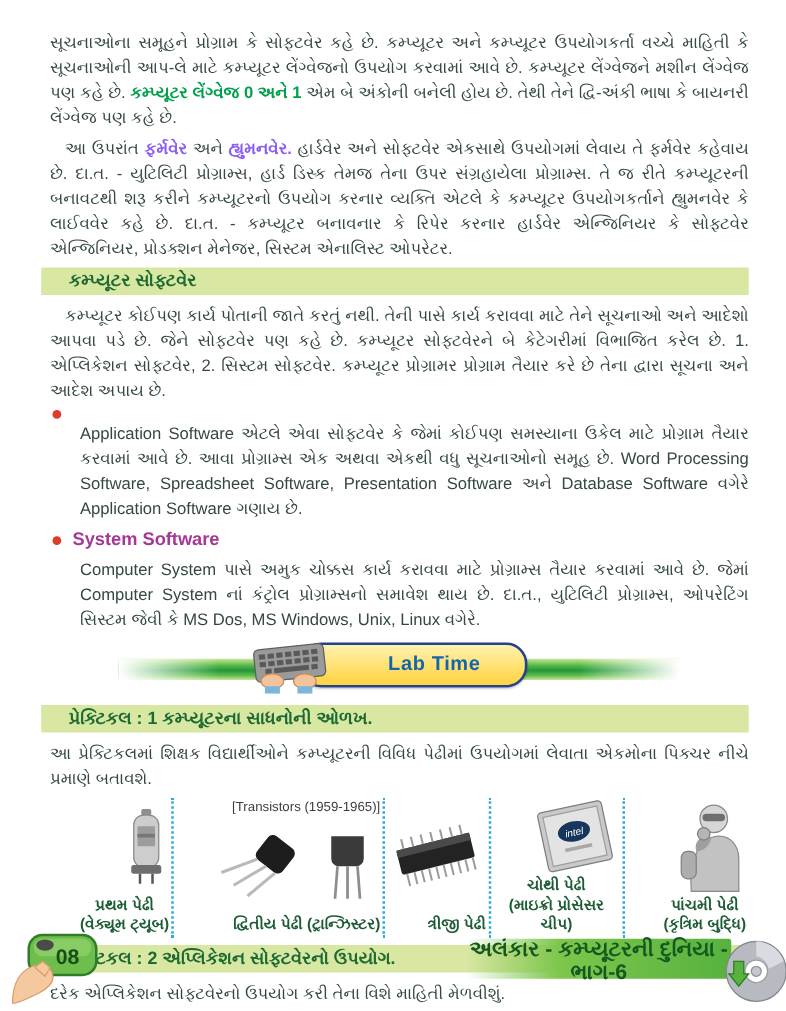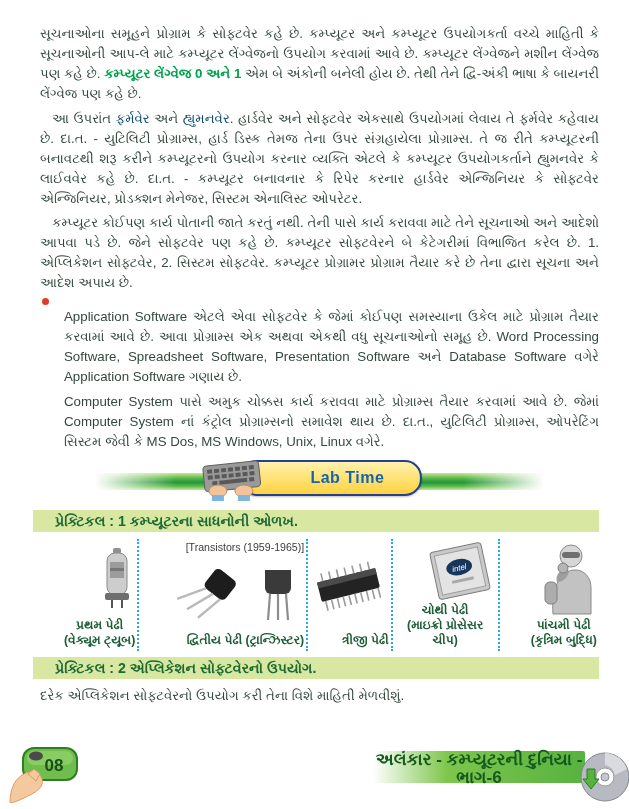--- a/index.html
+++ b/index.html
@@ -4,21 +4,21 @@
 <style>
   html,body{margin:0;padding:0;background:#ffffff;}
   .page{
     position:relative;width:629px;height:809px;overflow:hidden;background:#ffffff;
     font-family:"Liberation Sans","DejaVu Sans",sans-serif;color:#34483d;
   }
   .content{padding:24px 30px 0 40px;font-size:13.3px;line-height:1.5;}
   p{margin:0 0 5px 0;text-align:justify;}
   .indent{text-indent:12px;}
   .green-bold{color:#00a14b;font-weight:bold;}
-  .bold-dark{font-weight:normal;color:#0c4a6e;}
+  .bold-dark{font-weight:bold;color:#8b5cf6;}
 
   .section-bar{
     background:#d8e7a2;color:#1d6a33;font-weight:bold;font-size:14.2px;
     height:22px;line-height:22px;margin:6px 0 7px -7px;padding-left:22px;
   }
   .sub-heading{display:flex;align-items:center;margin:3px 0 2px 2px;}
   .dot{width:7px;height:7px;border-radius:50%;background:#e03a2a;margin-right:9px;flex:0 0 auto;}
   .magenta{color:#a53795;font-weight:bold;font-size:14.6px;}
   .sub-body{margin-left:24px;margin-bottom:5px;}
 
@@ -70,28 +70,35 @@
   <div class="content">
 
     <p>
       <span>સૂચનાઓના સમૂહને પ્રોગ્રામ કે સોફ્ટવેર કહે છે. કમ્પ્યૂટર અને કમ્પ્યૂટર ઉપયોગકર્તા વચ્ચે માહિતી કે સૂચનાઓની આપ-લે માટે કમ્પ્યૂટર લેંગ્વેજનો ઉપયોગ કરવામાં આવે છે. કમ્પ્યૂટર લેંગ્વેજને મશીન લેંગ્વેજ પણ કહે છે. </span><span class="green-bold">કમ્પ્યૂટર લેંગ્વેજ 0 અને 1</span><span> એમ બે અંકોની બનેલી હોય છે. તેથી તેને દ્વિ-અંકી ભાષા કે બાયનરી લેંગ્વેજ પણ કહે છે.</span>
     </p>
 
     <p class="indent">
       <span>આ ઉપરાંત </span><span class="bold-dark">ફર્મવેર</span><span> અને </span><span class="bold-dark">હ્યુમનવેર.</span><span> હાર્ડવેર અને સોફ્ટવેર એકસાથે ઉપયોગમાં લેવાય તે ફર્મવેર કહેવાય છે. દા.ત. - યુટિલિટી પ્રોગ્રામ્સ, હાર્ડ ડિસ્ક તેમજ તેના ઉપર સંગ્રહાયેલા પ્રોગ્રામ્સ. તે જ રીતે કમ્પ્યૂટરની બનાવટથી શરૂ કરીને કમ્પ્યૂટરનો ઉપયોગ કરનાર વ્યક્તિ એટલે કે કમ્પ્યૂટર ઉપયોગકર્તાને હ્યુમનવેર કે લાઈવવેર કહે છે. દા.ત. - કમ્પ્યૂટર બનાવનાર કે રિપેર કરનાર હાર્ડવેર એન્જિનિયર કે સોફ્ટવેર એન્જિનિયર, પ્રોડક્શન મેનેજર, સિસ્ટમ એનાલિસ્ટ ઓપરેટર.</span>
     </p>
 
+    <div class="section-bar">
+      <span>કમ્પ્યૂટર સોફ્ટવેર</span>
+    </div>
 
     <p class="indent">કમ્પ્યૂટર કોઈપણ કાર્ય પોતાની જાતે કરતું નથી. તેની પાસે કાર્ય કરાવવા માટે તેને સૂચનાઓ અને આદેશો આપવા પડે છે. જેને સોફ્ટવેર પણ કહે છે. કમ્પ્યૂટર સોફ્ટવેરને બે કેટેગરીમાં વિભાજિત કરેલ છે. 1. એપ્લિકેશન સોફ્ટવેર, 2. સિસ્ટમ સોફ્ટવેર. કમ્પ્યૂટર પ્રોગ્રામર પ્રોગ્રામ તૈયાર કરે છે તેના દ્વારા સૂચના અને આદેશ અપાય છે.</p>
 
     <div class="sub-heading">
       <span class="dot"></span>
     </div>
     <p class="sub-body">Application Software એટલે એવા સોફ્ટવેર કે જેમાં કોઈપણ સમસ્યાના ઉકેલ માટે પ્રોગ્રામ તૈયાર કરવામાં આવે છે. આવા પ્રોગ્રામ્સ એક અથવા એકથી વધુ સૂચનાઓનો સમૂહ છે. Word Processing Software, Spreadsheet Software, Presentation Software અને Database Software વગેરે Application Software ગણાય છે.</p>
 
+    <div class="sub-heading">
+      <span class="dot"></span>
+      <span class="magenta">System Software</span>
+    </div>
     <p class="sub-body">Computer System પાસે અમુક ચોક્કસ કાર્ય કરાવવા માટે પ્રોગ્રામ્સ તૈયાર કરવામાં આવે છે. જેમાં Computer System નાં કંટ્રોલ પ્રોગ્રામ્સનો સમાવેશ થાય છે. દા.ત., યુટિલિટી પ્રોગ્રામ્સ, ઓપરેટિંગ સિસ્ટમ જેવી કે MS Dos, MS Windows, Unix, Linux વગેરે.</p>
 
     <div class="lab-banner">
       <div class="lab-stripe"></div>
       <div class="lab-pill">
         <svg class="lab-kbd" width="70" height="46" viewBox="0 0 70 46">
           <g transform="rotate(-6 35 23)">
             <rect x="4" y="8" width="56" height="26" rx="4" fill="#9a9a9a" stroke="#5f5f5f"></rect>
             <g fill="#595959">
               <rect x="8" y="12" width="5" height="4"></rect>
@@ -118,20 +125,21 @@
           <rect x="12" y="40" width="12" height="6" fill="#7db6dc"></rect>
           <rect x="38" y="40" width="12" height="6" fill="#7db6dc"></rect>
         </svg>
         <span class="lab-text">Lab Time</span>
       </div>
     </div>
 
     <div class="section-bar">
       <span>પ્રેક્ટિકલ : 1  કમ્પ્યૂટરના સાધનોની ઓળખ.</span>
     </div>
+    <p>આ પ્રેક્ટિકલમાં શિક્ષક વિદ્યાર્થીઓને કમ્પ્યૂટરની વિવિધ પેઢીમાં ઉપયોગમાં લેવાતા એકમોના પિક્ચર નીચે પ્રમાણે બતાવશે.</p>
 
     <div class="gen-row">
 
       <div class="gen-cell g1">
         <div class="gen-img">
           <svg width="36" height="62" viewBox="0 0 36 62">
             <rect x="14" y="0" width="8" height="6" rx="2" fill="#8f8f8f"></rect>
             <rect x="8" y="5" width="20" height="42" rx="8" fill="#cdcdcd" stroke="#8a8a8a"></rect>
             <rect x="11" y="14" width="14" height="16" fill="#9c9c9c"></rect>
             <rect x="11" y="20" width="14" height="3" fill="#777"></rect>

